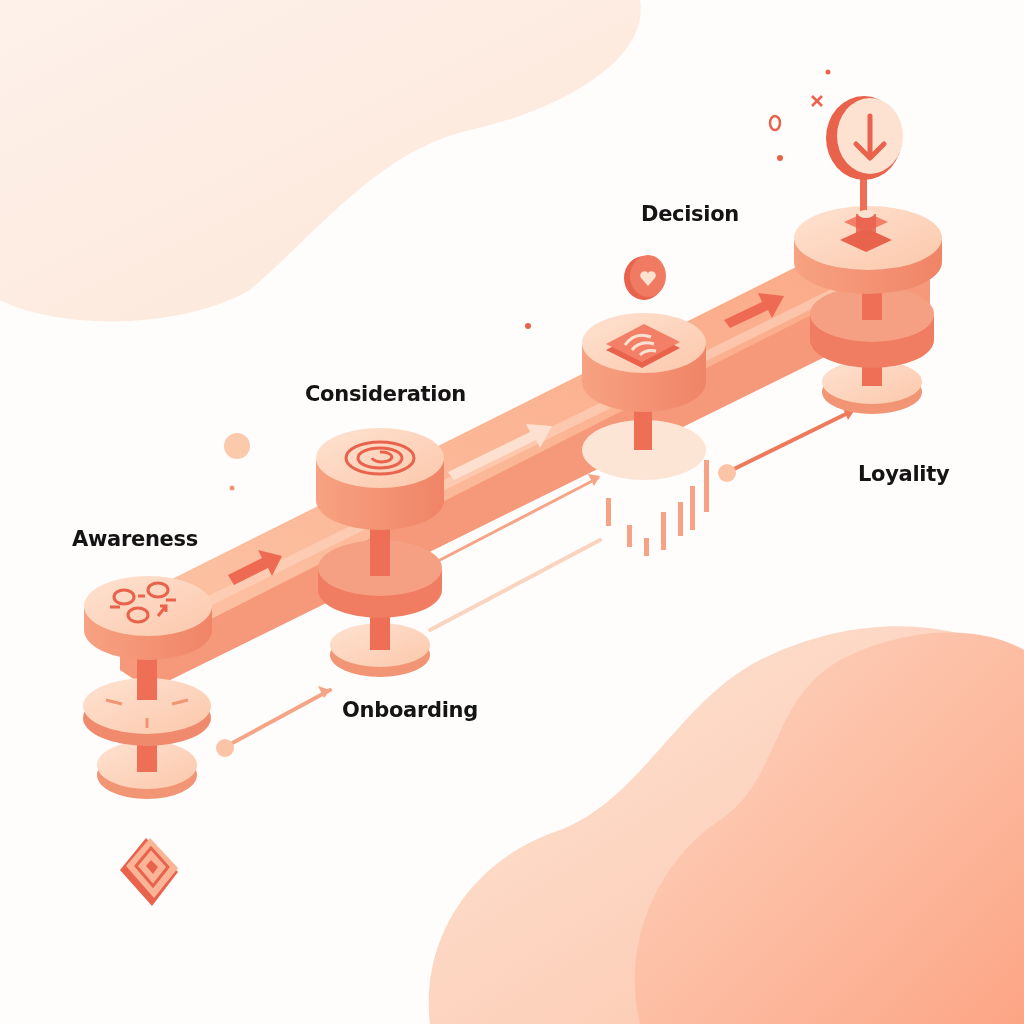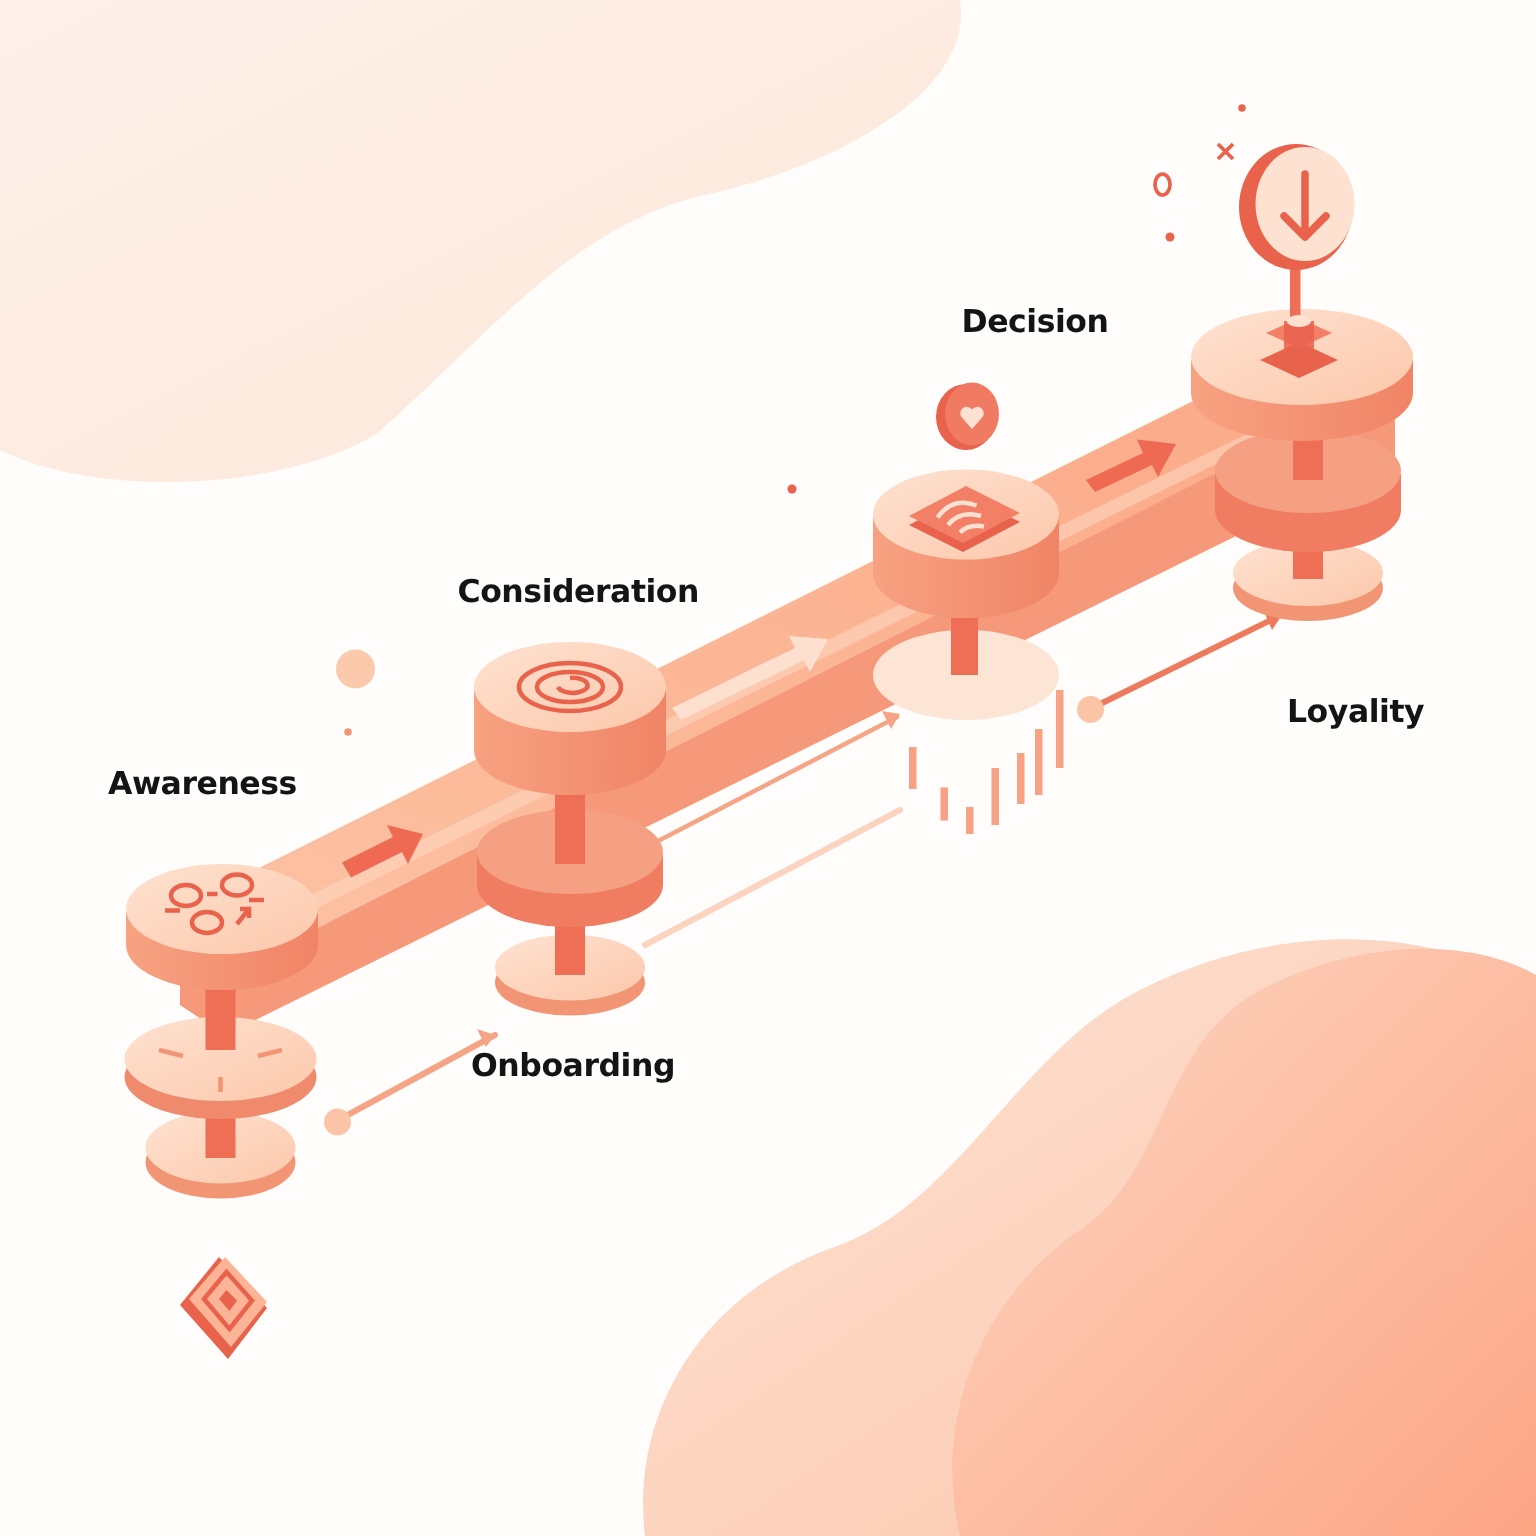--- a/index.html
+++ b/index.html
@@ -168,17 +168,17 @@
   <circle cx="528" cy="326" r="3" fill="#e8624c"></circle>
 
   <g>
     <polygon points="120,870 146,838 178,872 152,906" fill="#e8624c"></polygon>
     <polygon points="126,866 150,838 178,868 154,898" fill="#fbb596"></polygon>
     <polygon points="136,866 151,848 168,867 153,886" fill="none" stroke="#e8624c" stroke-width="3"></polygon>
     <polygon points="146,866 151,860 158,867 153,874" fill="#e8624c"></polygon>
   </g>
 </svg>
 
-<div class="label" style="left:72px; top:510px;">Awareness</div>
+<div class="label" style="left:72px; top:527px;">Awareness</div>
 <div class="label" style="left:305px; top:382px;">Consideration</div>
 <div class="label" style="left:641px; top:202px;">Decision</div>
-<div class="label" style="left:314px; top:698px;">Onboarding</div>
+<div class="label" style="left:342px; top:698px;">Onboarding</div>
 <div class="label" style="left:858px; top:426px;margin-top:36px;">Loyality</div>
 
 </body></html>

